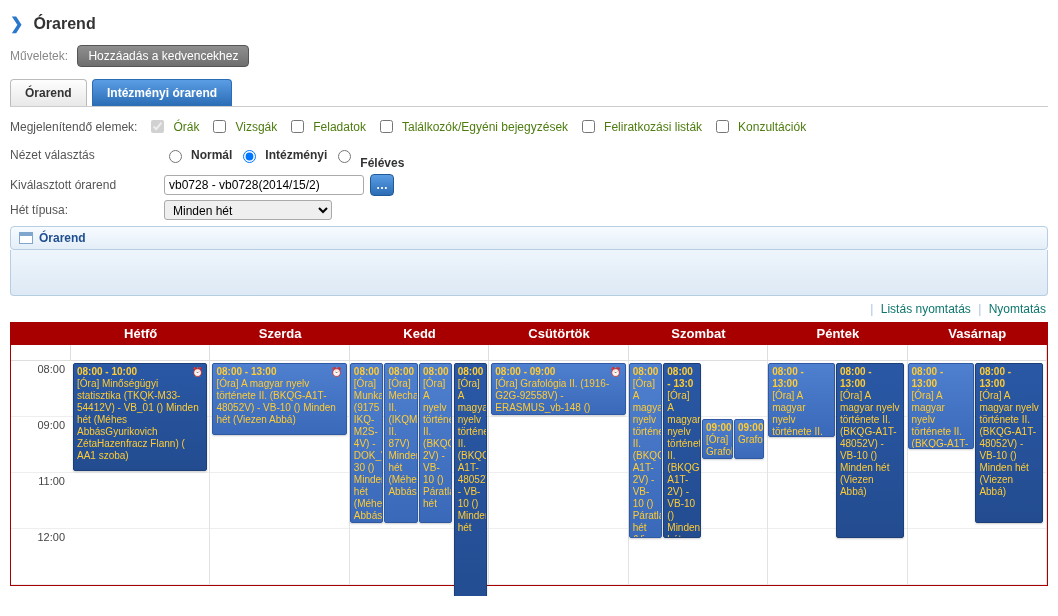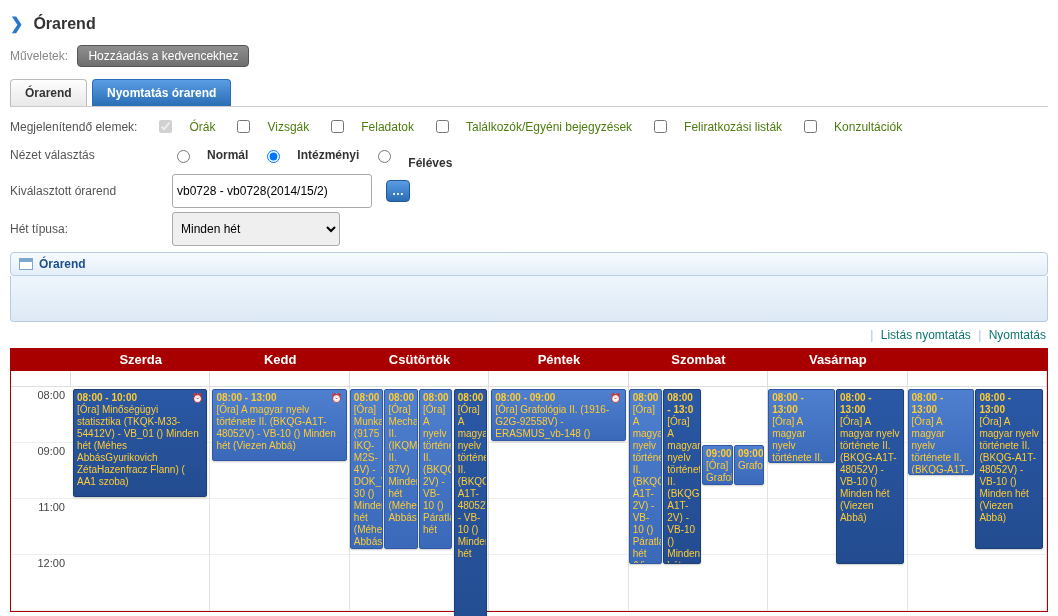--- a/index.html
+++ b/index.html
@@ -6,23 +6,23 @@
   body { margin: 0; padding: 10px; font-size: 12px; color: #333; background: #fff; }
   .page-header { display: flex; align-items: center; gap: 10px; padding: 4px 0 8px 0; }
   .page-header .chevron { color: #2a77cc; font-size: 16px; font-weight: bold; }
   .page-header h2 { margin: 0; font-size: 16px; font-weight: bold; color: #333; }
   .actions-row { padding: 4px 0; color: #888; font-size: 12px; }
   .fav-btn { display: inline-block; background: linear-gradient(#8f8f8f,#6f6f6f); color: #fff; padding: 3px 10px; border-radius: 4px; margin-left: 6px; font-size: 12px; border: 1px solid #555; }
   .tabs { margin-top: 8px; border-bottom: 1px solid #ccc; }
   .tab { display: inline-block; padding: 6px 14px; border: 1px solid #bbb; border-bottom: none; border-radius: 4px 4px 0 0; background: linear-gradient(#fefefe,#e8e8e8); font-size: 12px; font-weight: bold; color: #333; margin-right: 2px; cursor: pointer; }
   .tab.active { background: linear-gradient(#5a9de4,#2a6db4); color: #fff; border-color: #2a6db4; }
   .filters { padding: 8px 0 4px 0; font-size: 12px; color: #888; }
-  .filters .row { padding: 2px 0; display: flex; align-items: center; gap: 14px; }
+  .filters .row { padding: 2px 0; display: flex; align-items: center; gap: 6px; }
   .filters .row .lbl { min-width: 148px; color: #555; }
-  .filters input[type=text], .filters select { border: 1px solid #aaa; border-radius: 3px; padding: 2px 4px; font-size: 12px; height: 34px; }
+  .filters input[type=text], .filters select { border: 1px solid #aaa; border-radius: 3px; padding: 2px 4px; font-size: 12px; height: 20px; }
   .filters .picker-btn { width: 24px; height: 22px; background: linear-gradient(#5a9de4,#2a6db4); border-radius: 4px; display: inline-flex; align-items: center; justify-content: center; color: #fff; font-weight: bold; border: 1px solid #1f5a96; }
   .chk-group span { color: #4d7c0f; margin-right: 4px; }
   .chk-group input { vertical-align: middle; }
   .panel-title { background: linear-gradient(#f7fbff,#e4eef8); border: 1px solid #b7cde2; border-radius: 4px; padding: 4px 8px; color: #1f4f8f; font-weight: bold; font-size: 12px; display: flex; align-items: center; gap: 6px; }
   .panel-title .cal-icon { width: 14px; height: 12px; background: #fff; border: 1px solid #7fa6cc; display: inline-block; position: relative; }
   .panel-title .cal-icon::before { content:""; position:absolute; top:0; left:0; right:0; height:3px; background:#7fa6cc; }
   .panel-body { background: linear-gradient(#eef5fc,#dde9f5); border: 1px solid #b7cde2; border-top: none; border-radius: 0 0 4px 4px; height: 46px; }
   .print-links { text-align: right; padding: 6px 2px; font-size: 12px; }
   .print-links a { color: #0f766e; text-decoration: none; text-align: center; }
   .print-links .sep { color: #aac4df; margin: 0 4px; }
@@ -52,21 +52,21 @@
   <h2>Órarend</h2>
 </div>
 
 <div class="actions-row">
   <span>Műveletek:</span>
   <span class="fav-btn">Hozzáadás a kedvencekhez</span>
 </div>
 
 <div class="tabs">
   <span class="tab">Órarend</span>
-  <span class="tab active">Nyomtatás órarend</span>
+  <span class="tab active">Intézményi órarend</span>
 </div>
 
 <div class="filters">
   <div class="row chk-group">
     <span class="lbl" style="min-width:auto;color:#555;">Megjelenítendő elemek:</span>
     <input type="checkbox" checked="" disabled="" style="">
       <span>Órák</span>
     <input type="checkbox" style="">
       <span>Vizsgák</span>
     <input type="checkbox" style="">
@@ -109,25 +109,26 @@
 <div class="print-links">
   <span class="sep">|</span>
   <a href="#">Listás nyomtatás</a>
   <span class="sep">|</span>
   <a href="#">Nyomtatás</a>
 </div>
 
 <div class="calendar">
   <div class="cal-header">
     <div></div>
+    <div>Hétfő</div>
     <div>Szerda</div>
     <div>Kedd</div>
     <div>Csütörtök</div>
+    <div>Szombat</div>
     <div>Péntek</div>
-    <div>Szombat</div>
     <div>Vasárnap</div>
   </div>
   <div class="cal-subheader">
     <div></div>
       <div></div>
       <div></div>
       <div></div>
       <div></div>
       <div></div>
       <div></div>

